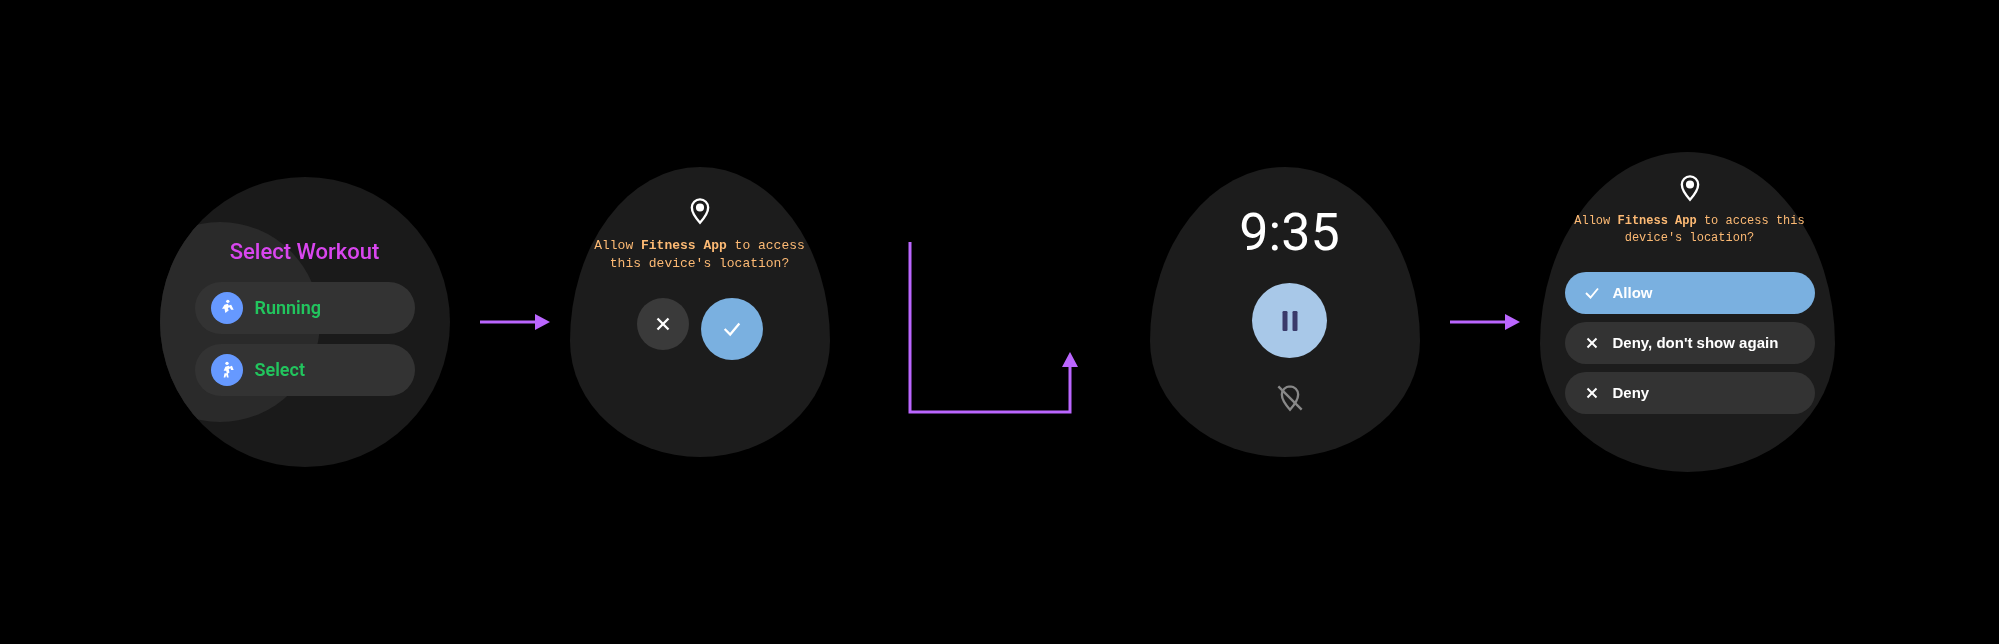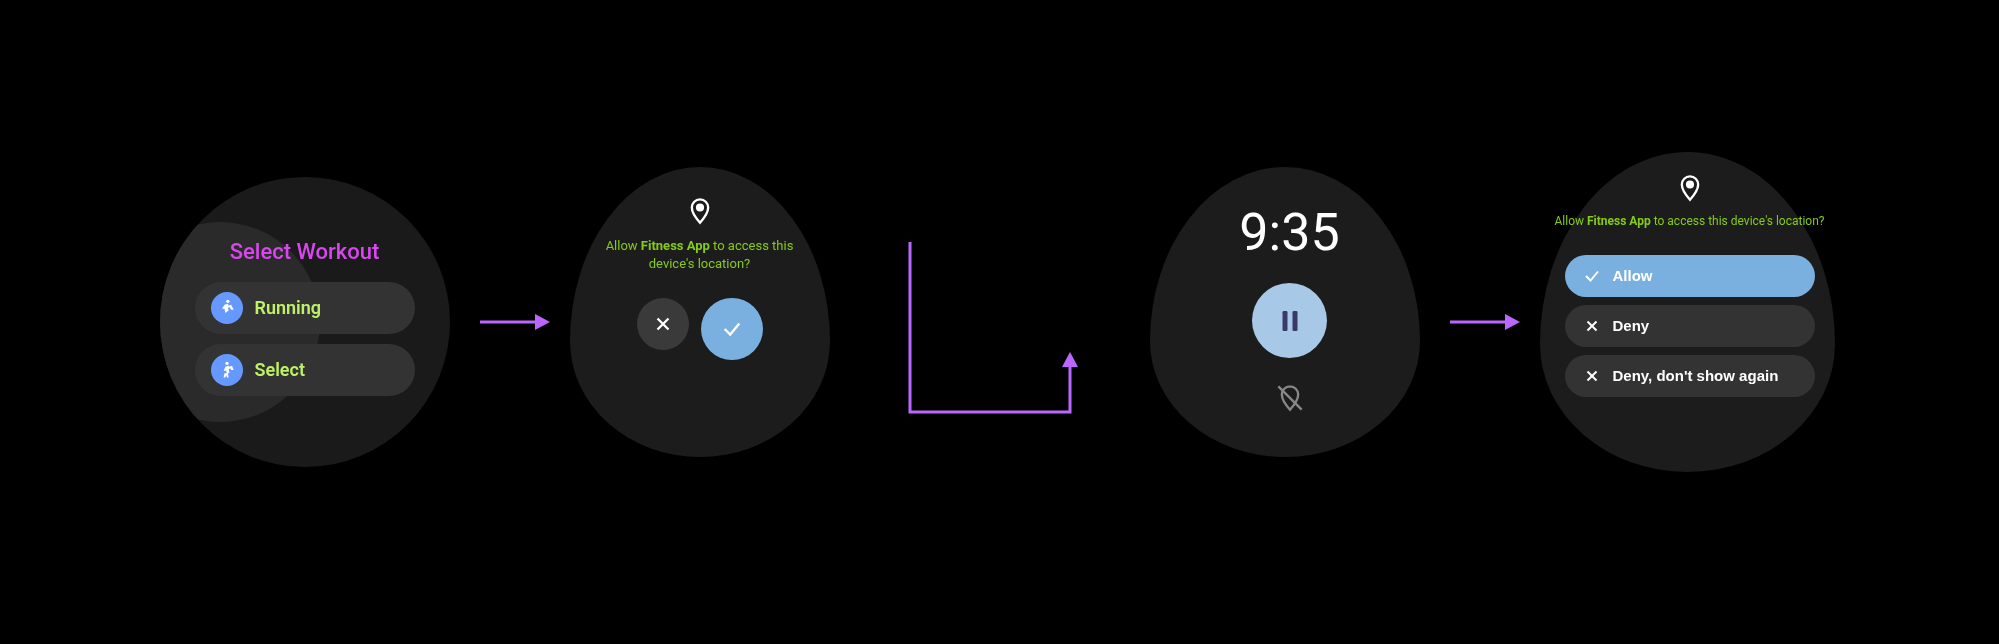--- a/index.html
+++ b/index.html
@@ -79,21 +79,21 @@
       display: flex;
       align-items: center;
       justify-content: center;
       margin-right: 12px;
       flex-shrink: 0;
     }
     .workout-icon svg {
       fill: #fff;
     }
     .workout-label {
-      color: #bef264;
+      color: #22c55e;
       font-size: 18px;
       font-weight: 600;
     }
 
     
     .watch-screen-2 {
       width: 260px;
       height: 310px;
       position: relative;
     }
@@ -108,26 +108,27 @@
     }
     .watch-content-2 {
       position: relative;
       z-index: 2;
       display: flex;
       flex-direction: column;
       align-items: center;
       padding-top: 30px;
     }
     .permission-text {
-      color: #84cc16;
+      color: #fdba74;
       font-size: 13px;
       text-align: center;
       line-height: 1.4;
       padding: 0 20px;
       margin-bottom: 20px;
+      font-family: Liberation Mono, monospace;
     }
     .permission-text strong {
       font-weight: 700;
     }
     .btn-row {
       display: flex;
       gap: 12px;
       margin-top: 5px;
     }
     .btn-deny {
@@ -398,32 +399,32 @@
         <div class="permission-text" style="font-size:12px; padding: 0 15px;">
           Allow <strong>Fitness App</strong> to access this device's location?
         </div>
         <div class="permission-list">
           <button class="perm-btn allow-btn">
             <svg viewBox="0 0 24 24">
                 <polyline points="4,12 10,18 20,6"></polyline>
               </svg>
             <span>Allow</span>
           </button>
+          <button class="perm-btn deny-noshow-btn">
+            <svg viewBox="0 0 24 24">
+                <line x1="6" y1="6" x2="18" y2="18"></line>
+                <line x1="18" y1="6" x2="6" y2="18"></line>
+              </svg>
+            <span>Deny, don't show again</span>
+          </button>
           <button class="perm-btn deny-btn">
             <svg viewBox="0 0 24 24">
                 <line x1="6" y1="6" x2="18" y2="18"></line>
                 <line x1="18" y1="6" x2="6" y2="18"></line>
               </svg>
             <span>Deny</span>
           </button>
-          <button class="perm-btn deny-noshow-btn">
-            <svg viewBox="0 0 24 24">
-                <line x1="6" y1="6" x2="18" y2="18"></line>
-                <line x1="18" y1="6" x2="6" y2="18"></line>
-              </svg>
-            <span>Deny, don't show again</span>
-          </button>
         </div>
       </div>
     </div>
   </div>
 
 </div>
 
 </body></html>

